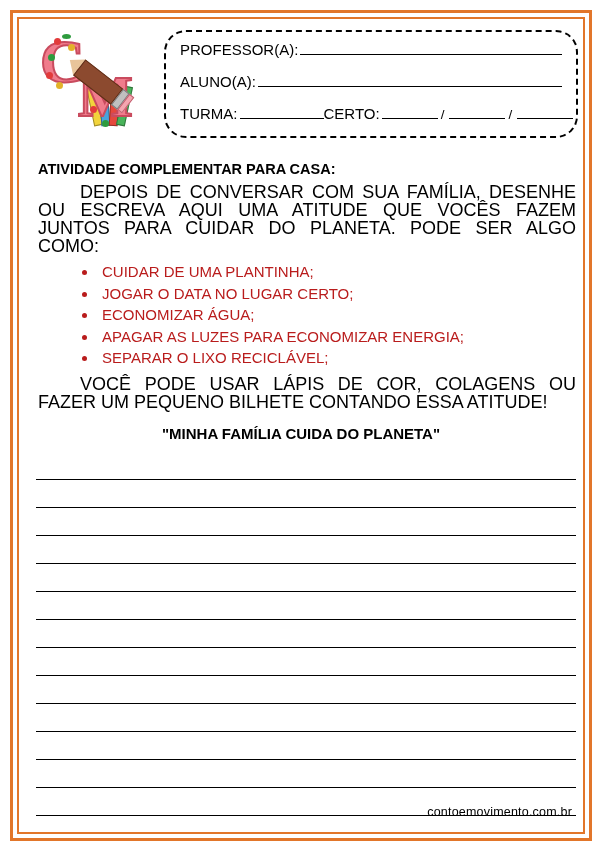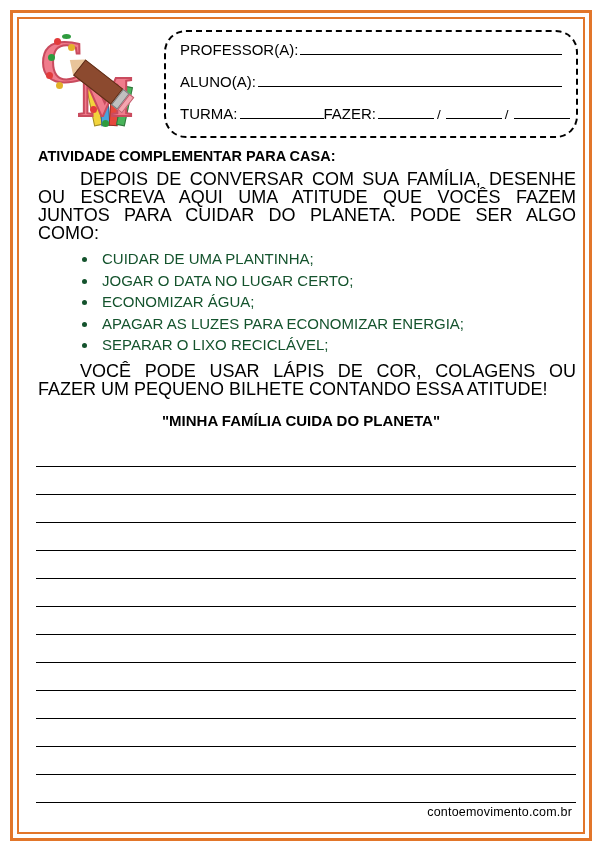--- a/index.html
+++ b/index.html
@@ -199,40 +199,40 @@
     flex: none;
     width: 56px;
   }
   .gap { width: 34px; }
   .slash { padding: 0 3px; }
 
   
   .section-title {
     font-size: 14.5px;
     font-weight: bold;
-    margin: 6px 0 6px 14px;
+    margin: 19px 0 6px 14px;
     color: #000;
   }
   .paragraph {
     font-size: 18px;
     line-height: 18px;
     text-align: justify;
     margin: 0 2px 6px 14px;
     text-indent: 42px;
     color: #000;
   }
   ul.bullets {
     margin: 6px 0 6px 0;
     padding-left: 74px;
     list-style: disc;
   }
   ul.bullets li {
     font-size: 15px;
     line-height: 21.5px;
-    color: #14532d;
+    color: #b91c1c;
     padding-left: 4px;
   }
   .quote-title {
     text-align: center;
     font-weight: bold;
     font-size: 15px;
     margin: 14px 0 10px 0;
     color: #000;
   }
 
@@ -303,21 +303,21 @@
 
         <div class="field-row">
           <span class="field-label">ALUNO(A):</span>
           <span class="field-line"></span>
         </div>
 
         <div class="field-row">
           <span class="field-label">TURMA:</span>
           <span class="field-line short"></span>
           <span class="gap"></span>
-          <span class="field-label">FAZER:</span>
+          <span class="field-label">CERTO:</span>
           <span class="field-line xshort"></span>
           <span class="slash">/</span>
           <span class="field-line xshort"></span>
           <span class="slash">/</span>
           <span class="field-line xshort"></span>
         </div>
 
       </div>
     </div>
 

